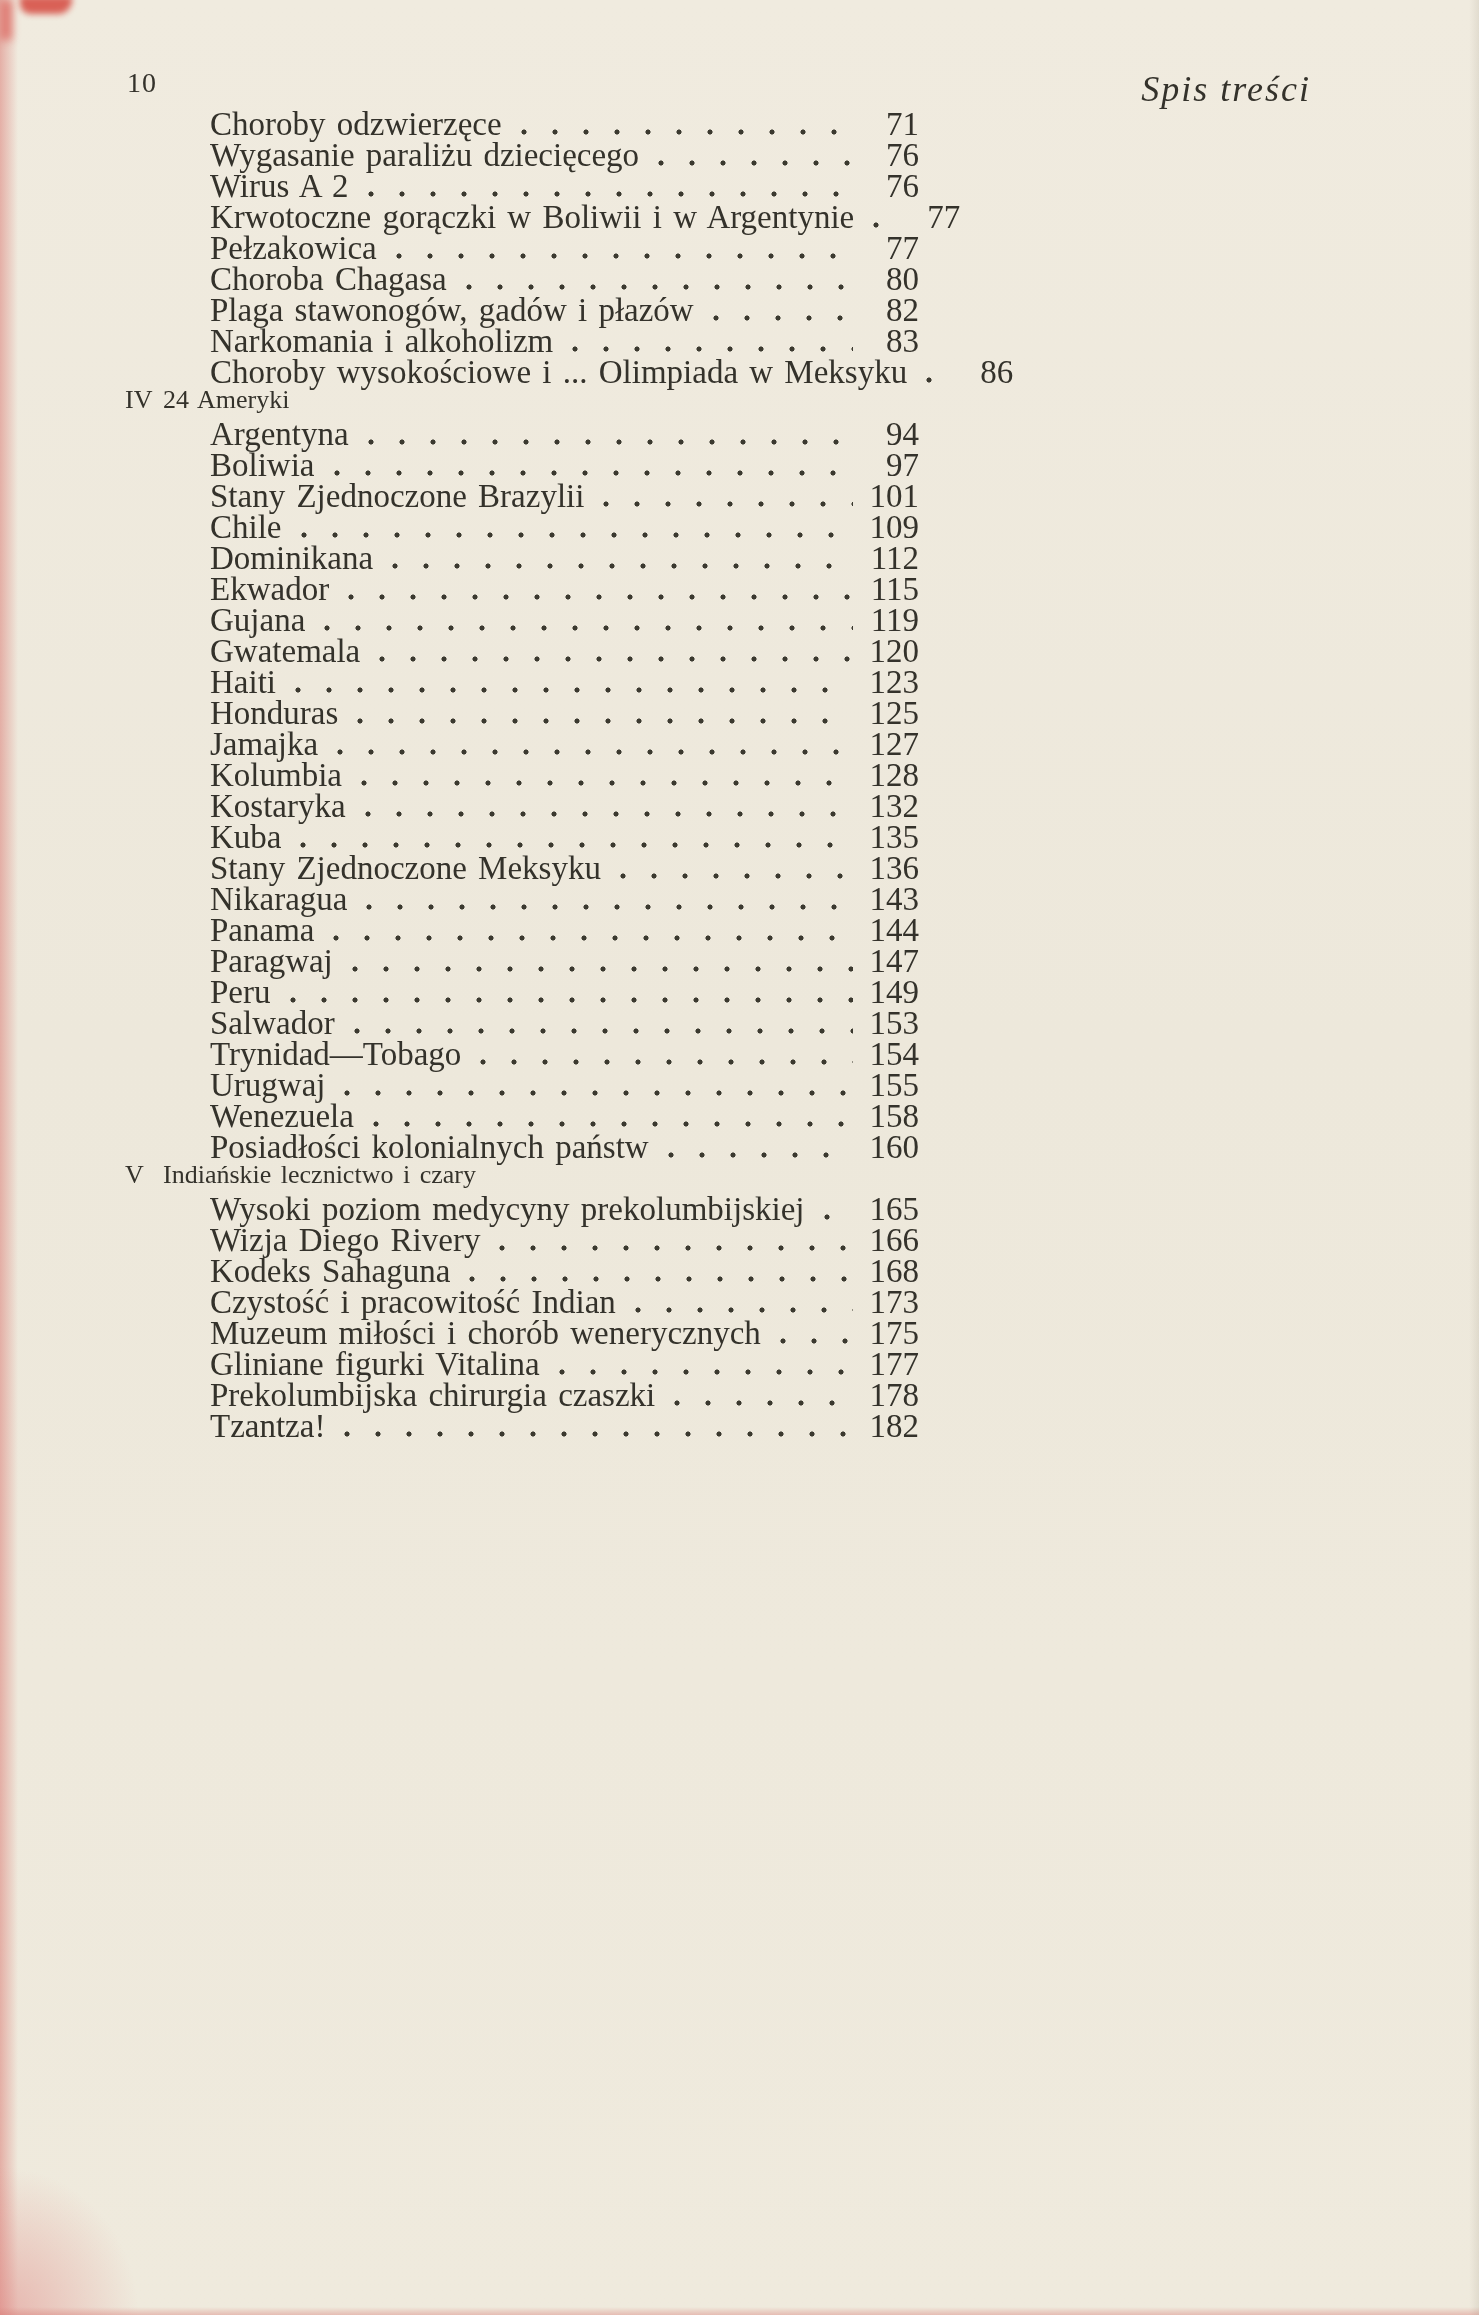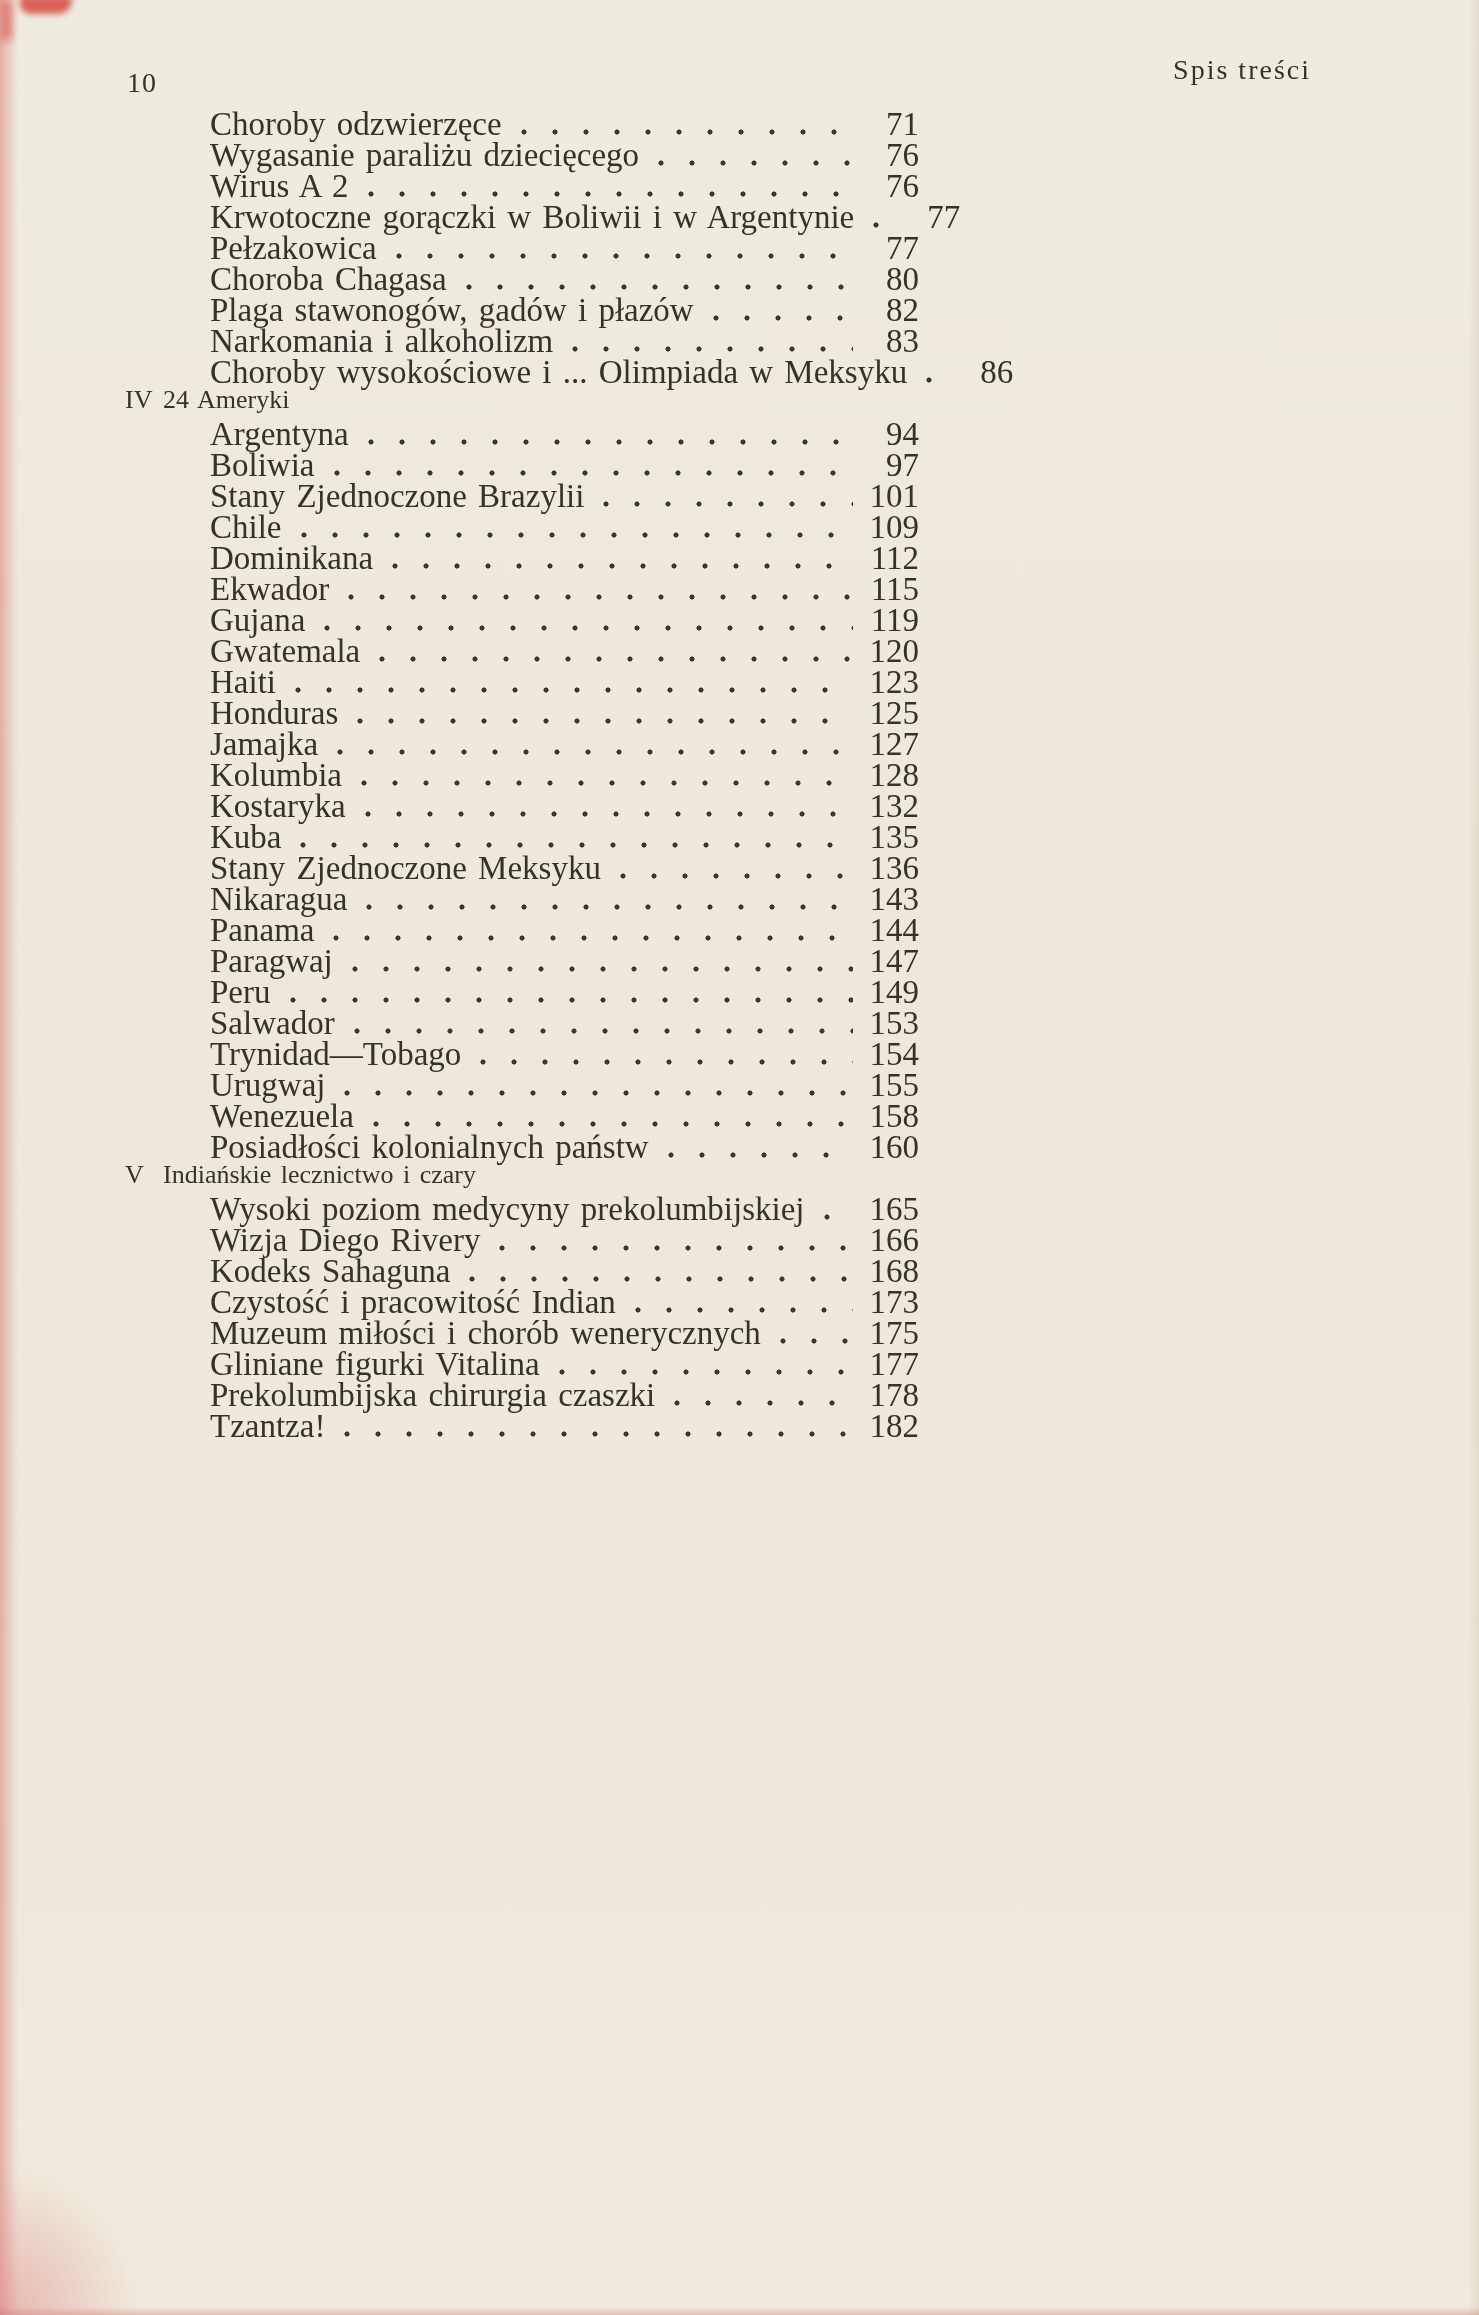--- a/index.html
+++ b/index.html
@@ -43,22 +43,22 @@
     background: linear-gradient(to left, rgba(120,110,90,0.12), rgba(120,110,90,0));
     pointer-events: none;
   }
 
   
   .folio {
     position: absolute; left: 127px; top: 56px;
     font-size: 28px; letter-spacing: 1px; margin-top: 11px;
   }
   .running-head {
-    position: absolute; right: 168px; top: 54px;
-    font-size: 28px; letter-spacing: 2px;
+    position: absolute; right: 168px; top: 68px;
+    font-size: 36px; font-style: italic; letter-spacing: 2px;
   }
 
   
   .toc {
     position: absolute; top: 106px; left: 125px; width: 794px;
   }
   .toc-row {
     display: flex; align-items: baseline;
     height: 31px; font-size: 33px;
     word-spacing: 3px;

